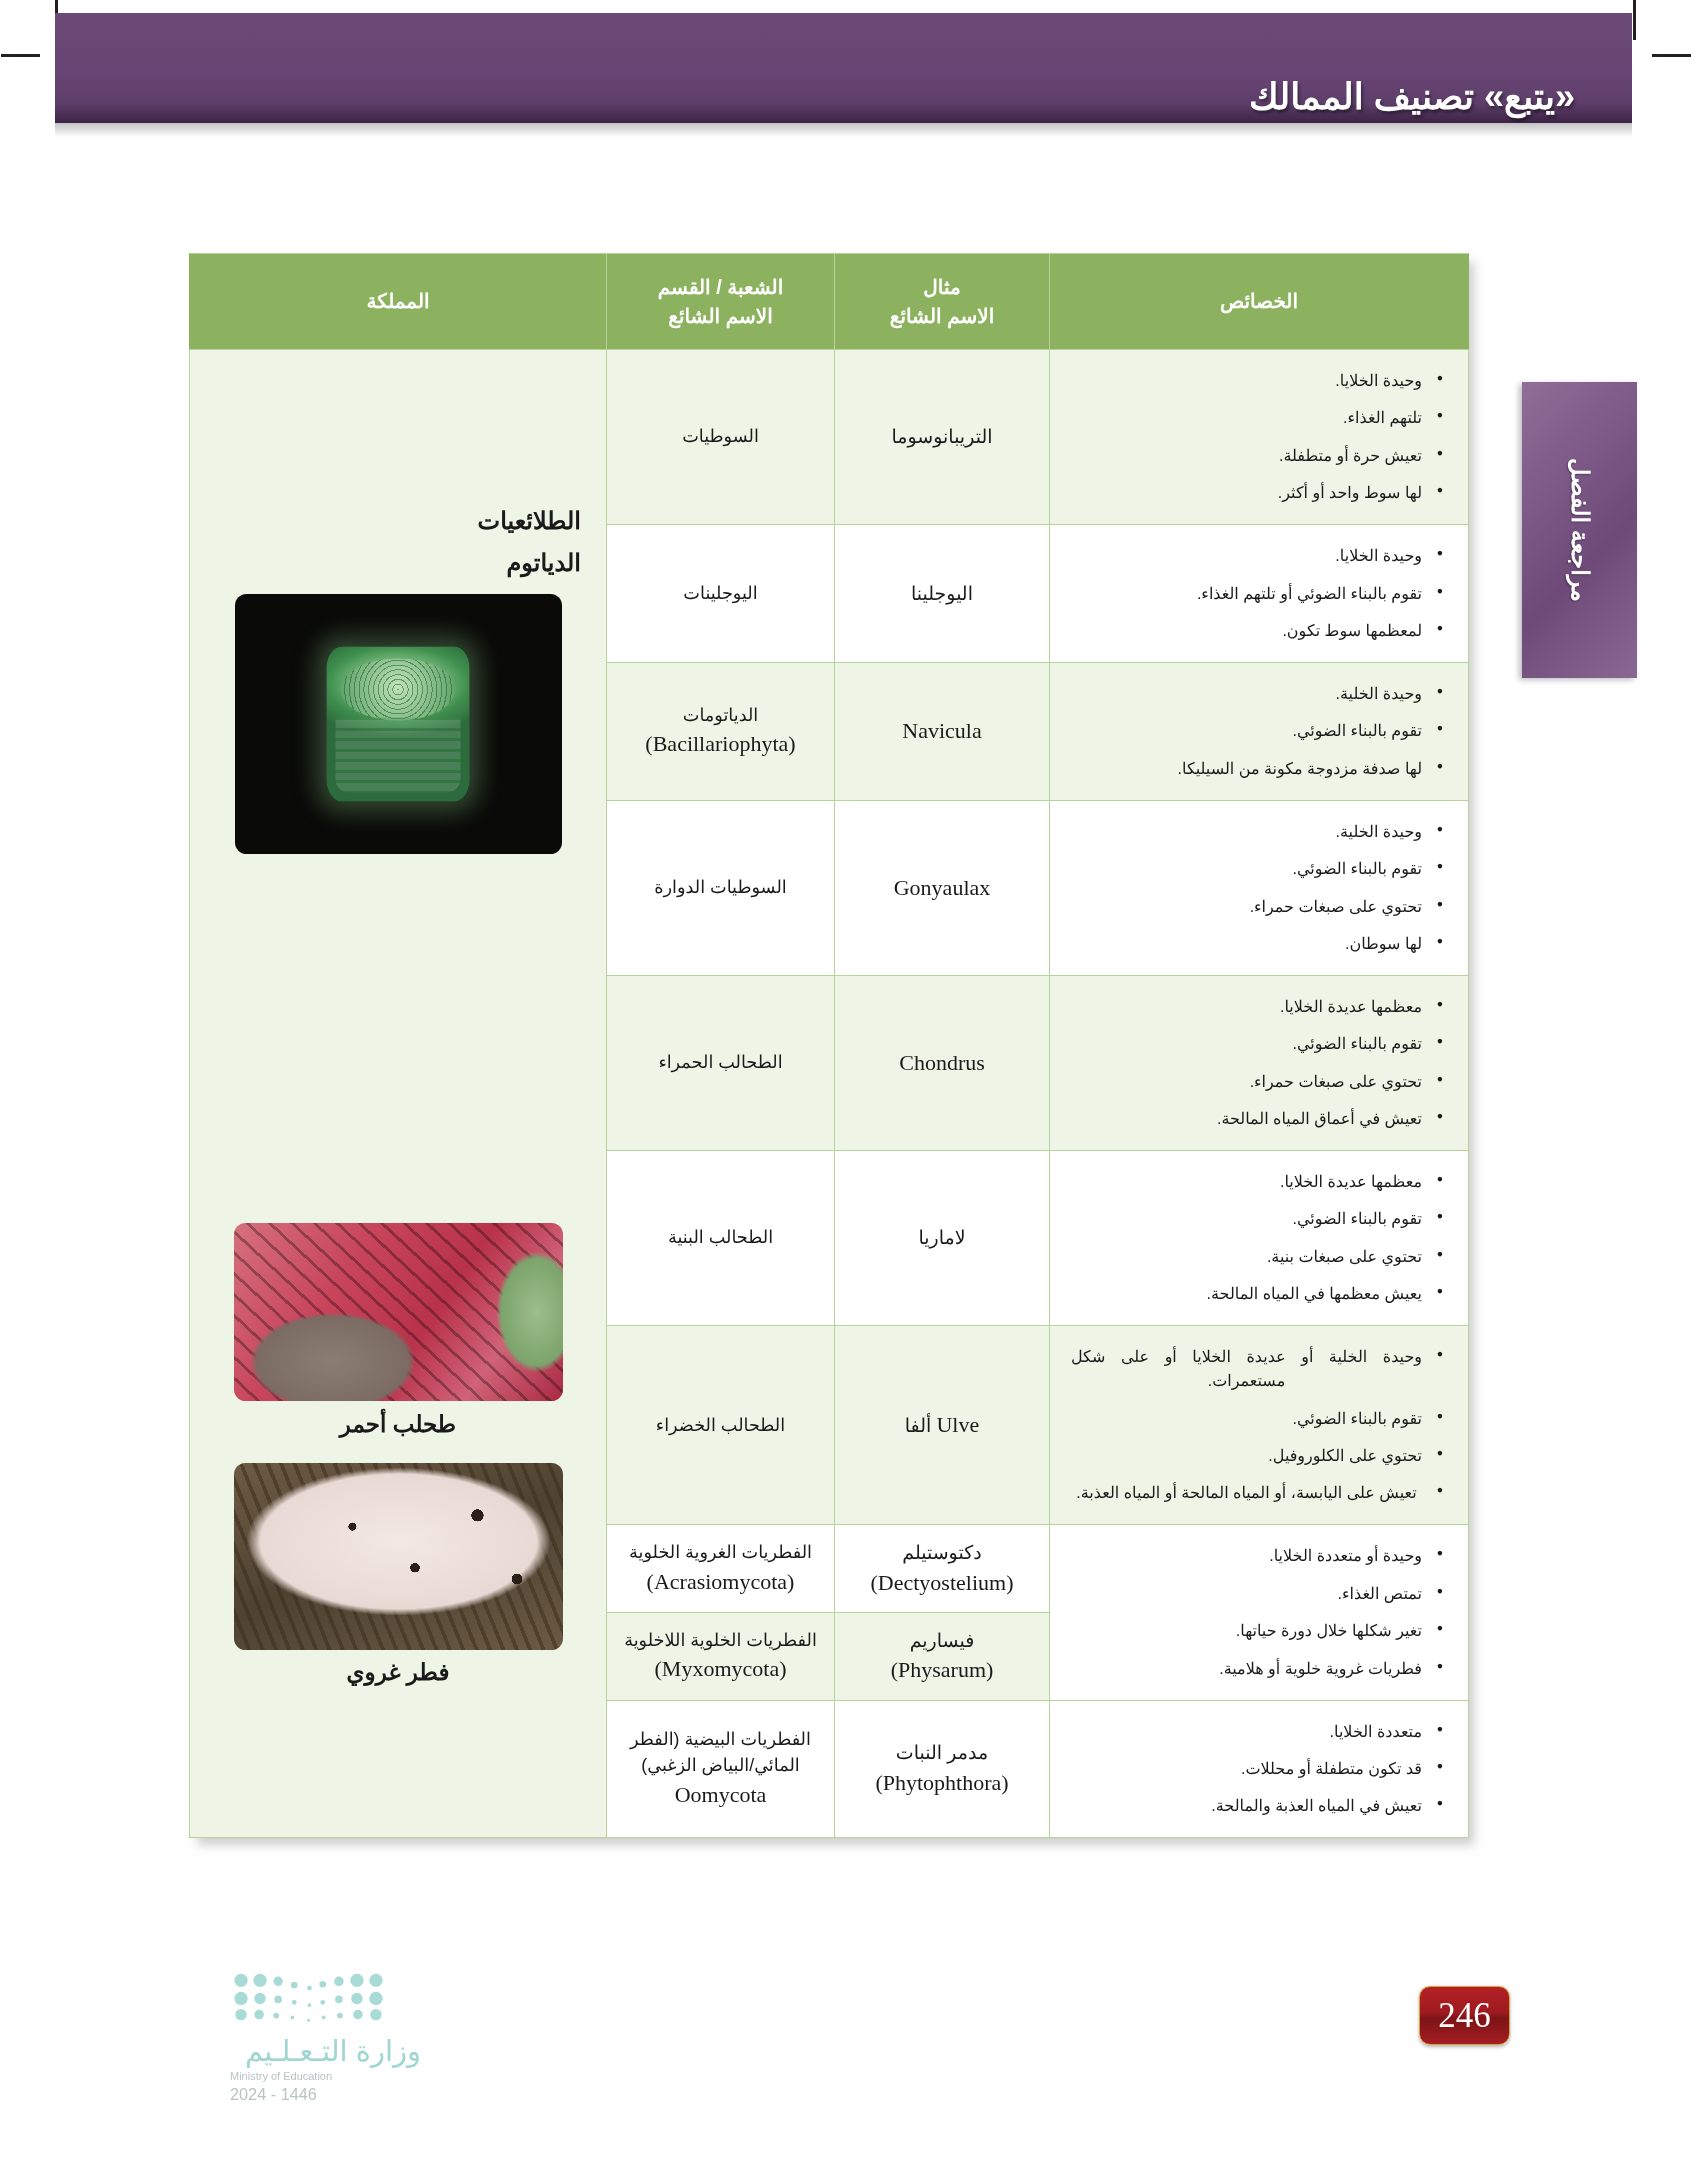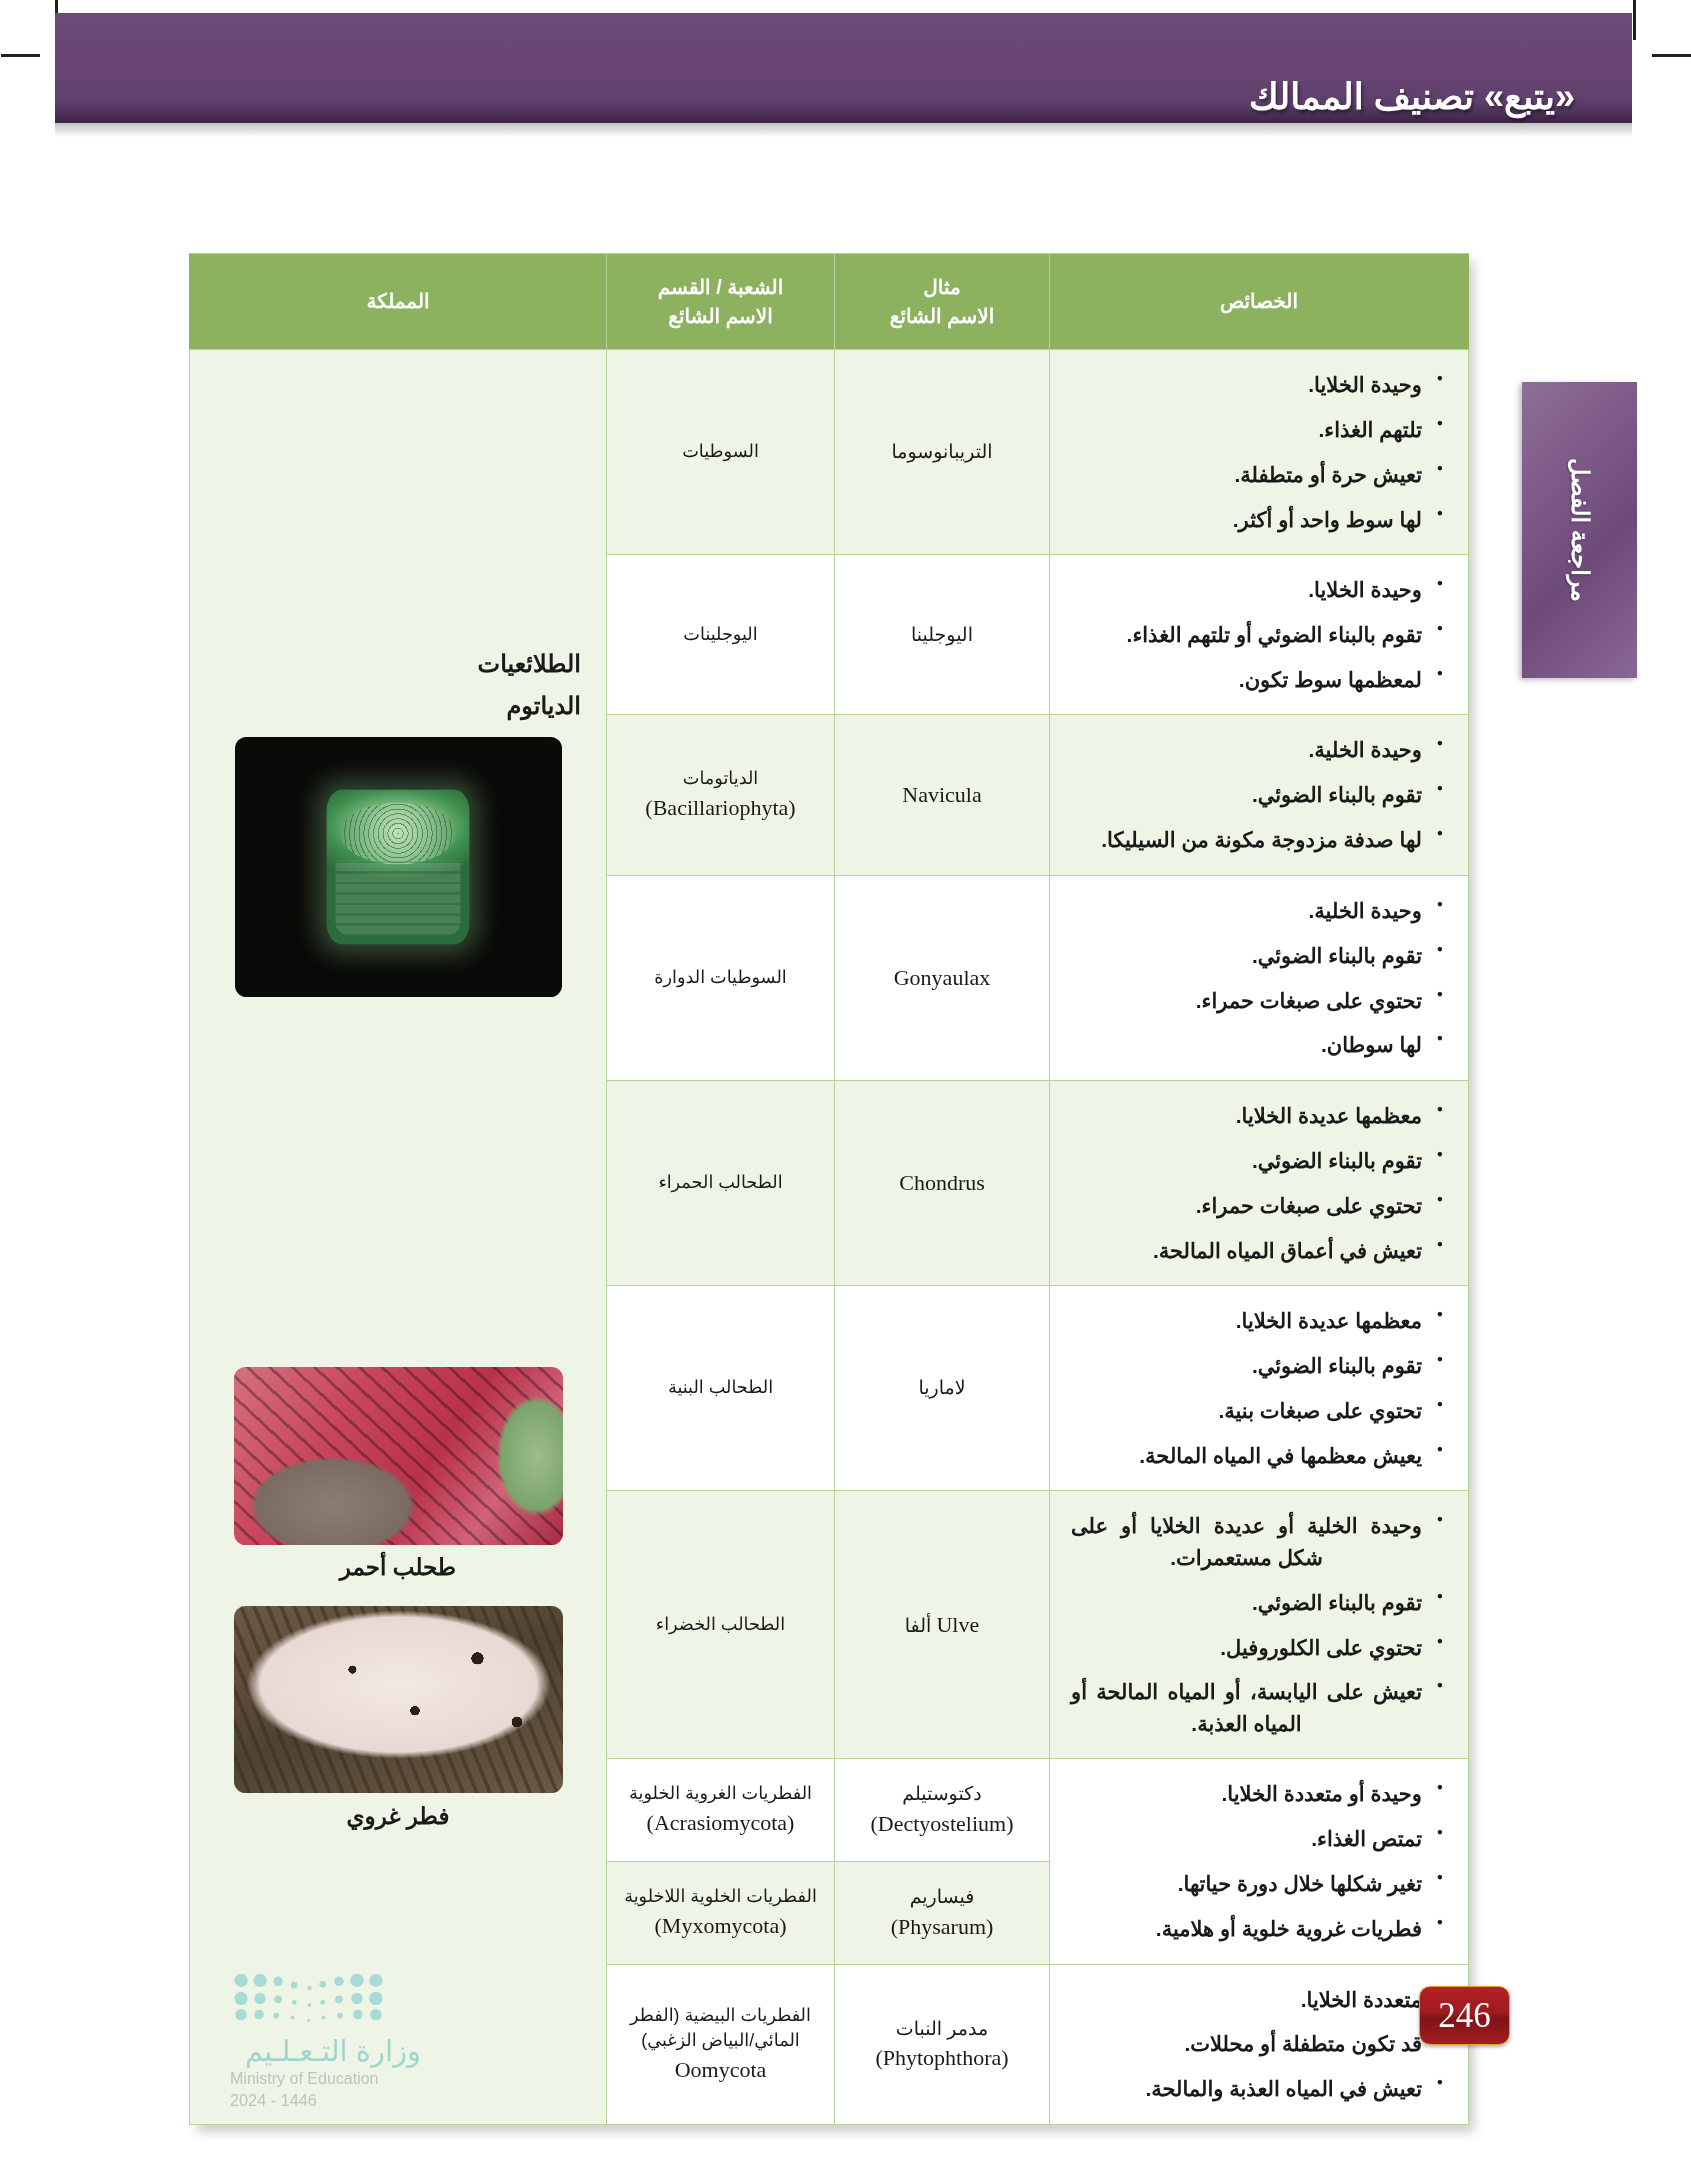--- a/index.html
+++ b/index.html
@@ -102,22 +102,22 @@
 
   tbody tr.shade td { background: #eef5e6; }
   tbody tr.plain td { background: #ffffff; }
 
   td.traits {
     padding: 19px 25px 19px 21px;
     text-align: right;
   }
   td.traits ul { list-style: none; }
   td.traits li {
-    font-size: 21px;
-    font-weight: bold;
+    font-size: 16px;
+    font-weight: normal;
     color: #1a1a1a;
     line-height: 1.5;
     margin-bottom: 13.4px;
     padding-right: 21px;
     position: relative;
   }
   td.traits li:last-child { margin-bottom: 0; }
   td.traits li::before {
     content: "\25CF";
     position: absolute;
@@ -227,21 +227,21 @@
       linear-gradient(160deg, #6d5a43 0%, #4e4231 50%, #6b5a45 100%);
   }
 
   
   .moe-logo { position: absolute; left: 115px; top: 1969px; width: 306px; }
   .moe-dots { width: 163px; height: 57px; margin-right: 31px; }
   .moe-ar {
     font-size: 29px; color: #9fd6d0; letter-spacing: 1.9px;
     margin-top: 4px; direction: rtl; text-align: right; width: 191px;
   }
-  .moe-en { font-size: 16px; color: #b9c4c4; direction: ltr; text-align: left; width: 191px; margin-top: 1.9px; }
+  .moe-en { font-size: 11px; color: #b9c4c4; direction: ltr; text-align: left; width: 191px; margin-top: 1.9px; }
   .moe-year { font-size: 16.3px; color: #b9c4c4; direction: ltr; text-align: left; width: 191px; margin-top: 2.9px; }
 
   .page-num {
     position: absolute;
     left: 1419px; top: 1986px;
     width: 91px; height: 59px;
     border-radius: 11px;
     background: linear-gradient(180deg, #b32025 0%, #9e1b20 45%, #7d1317 55%, #a51d22 100%);
     border: 1.9px solid #d8a43a;
     color: #ffffff;

